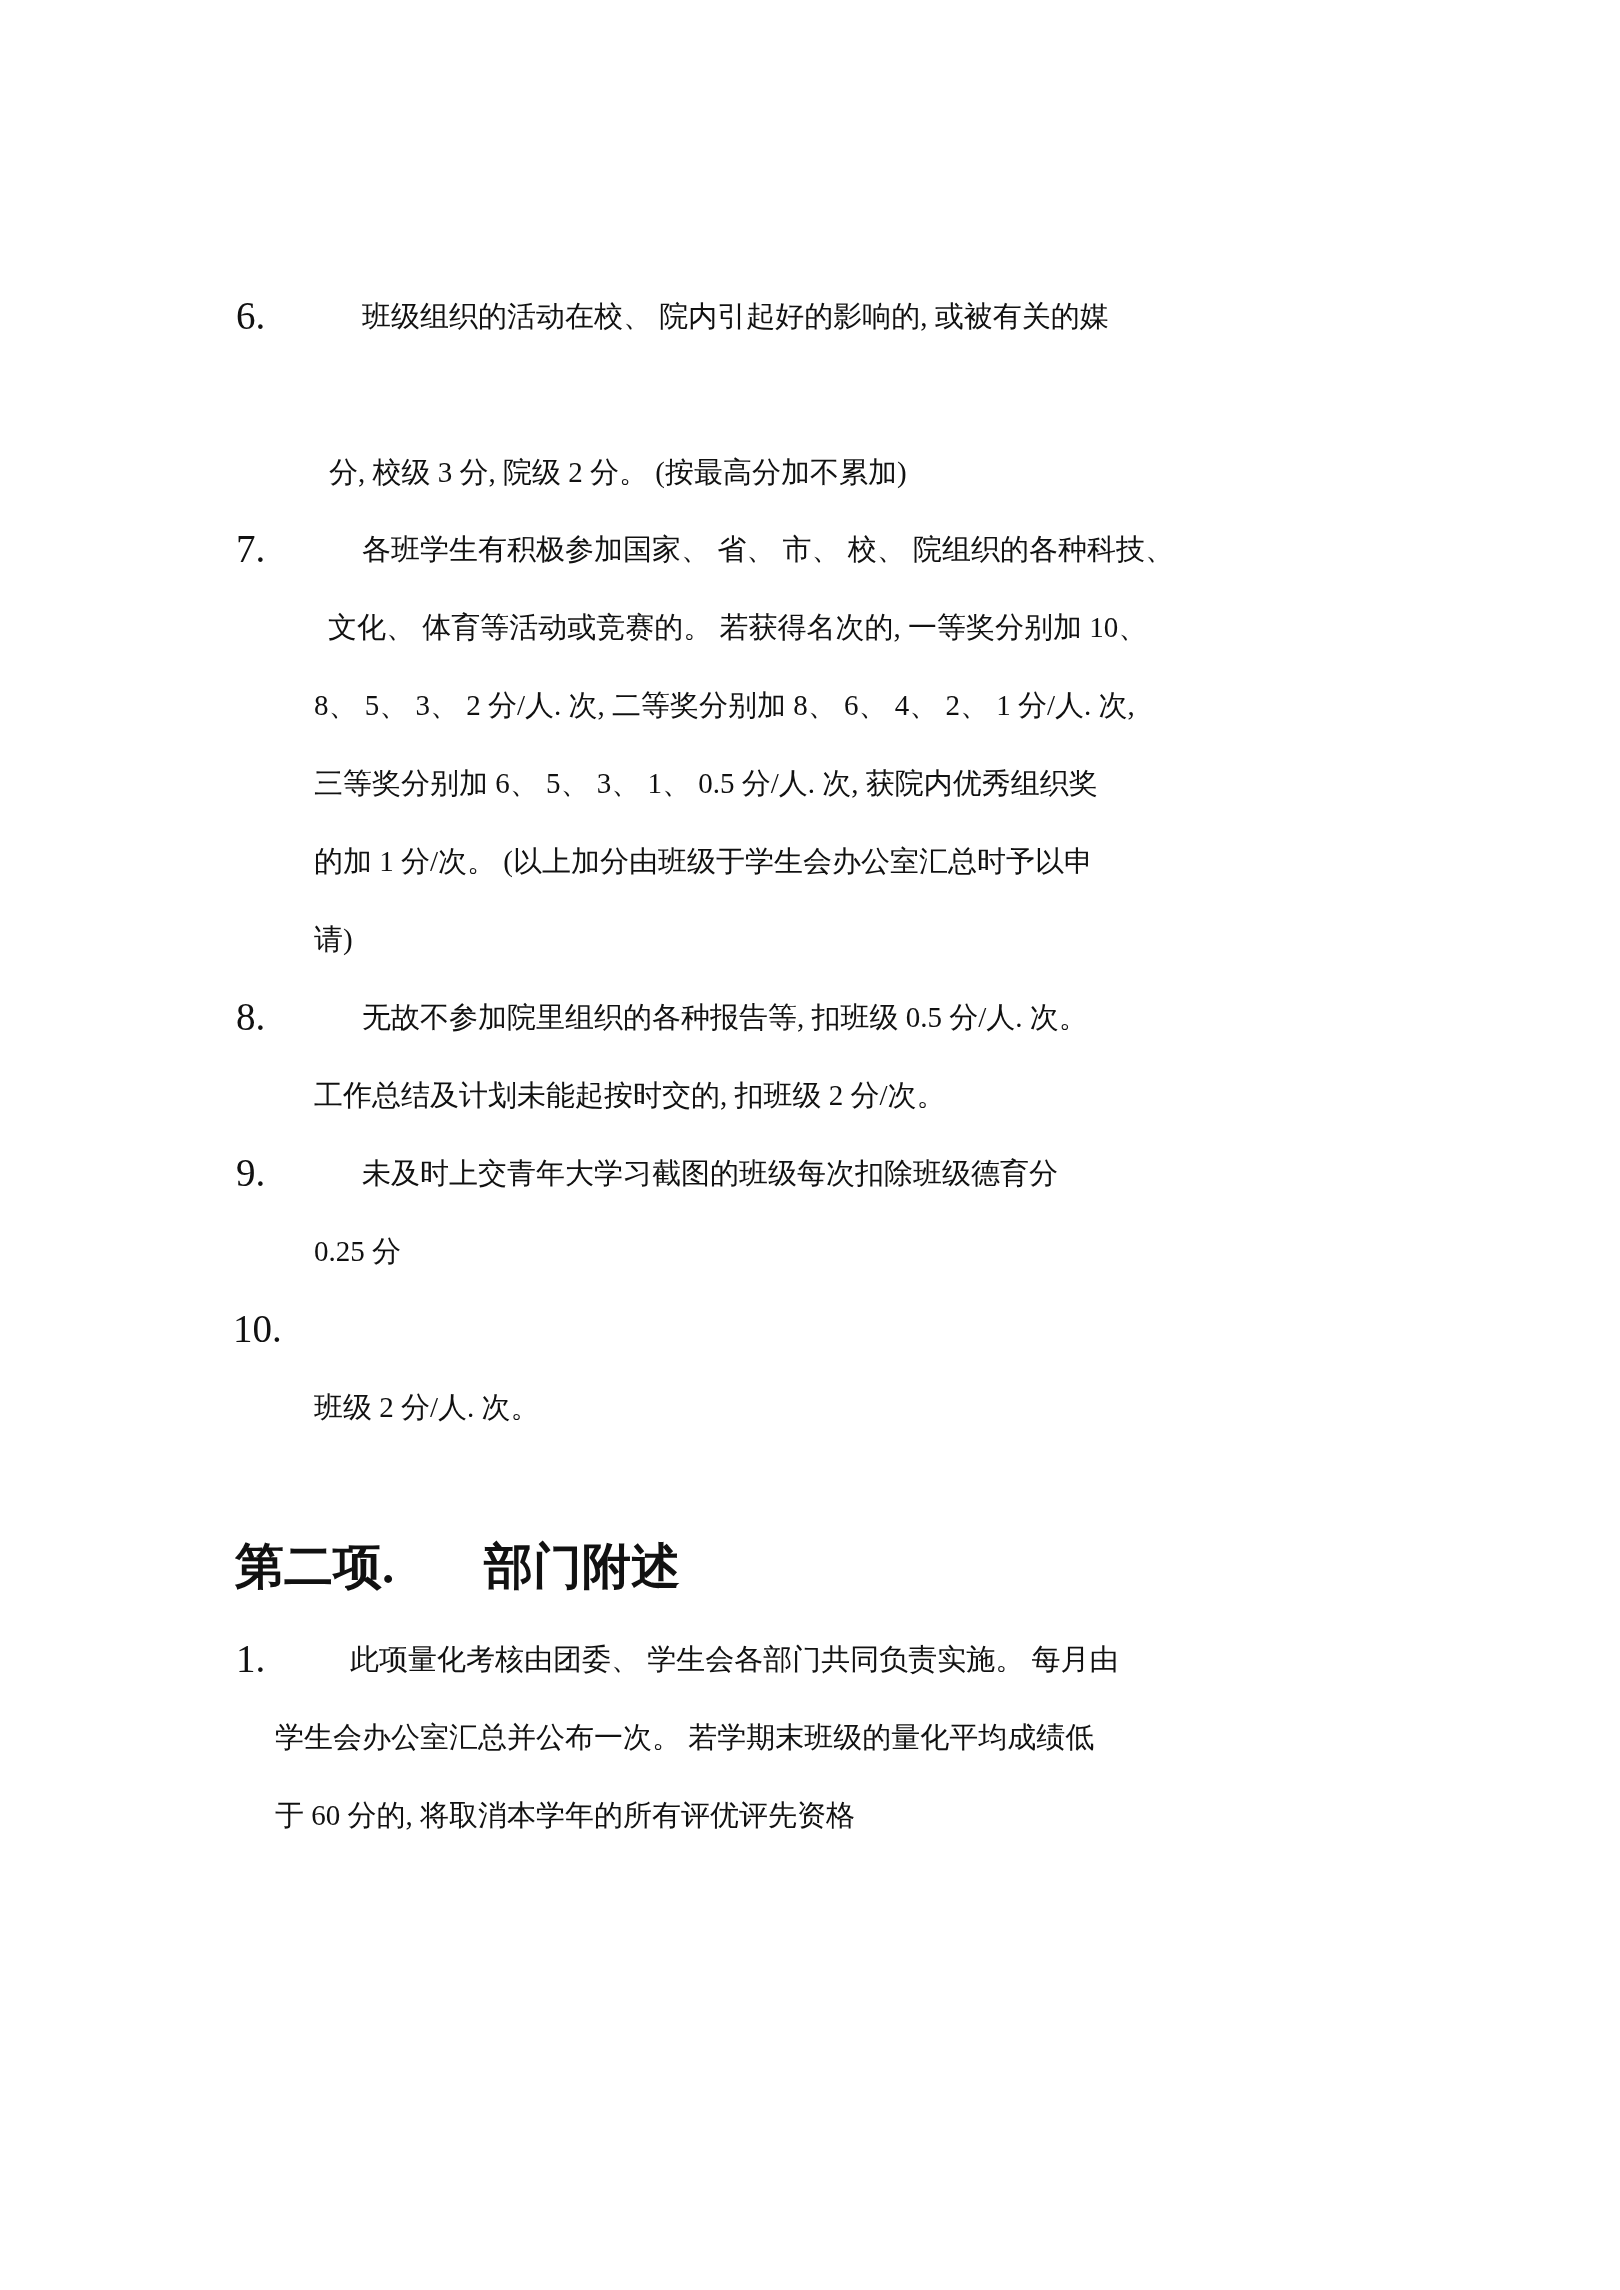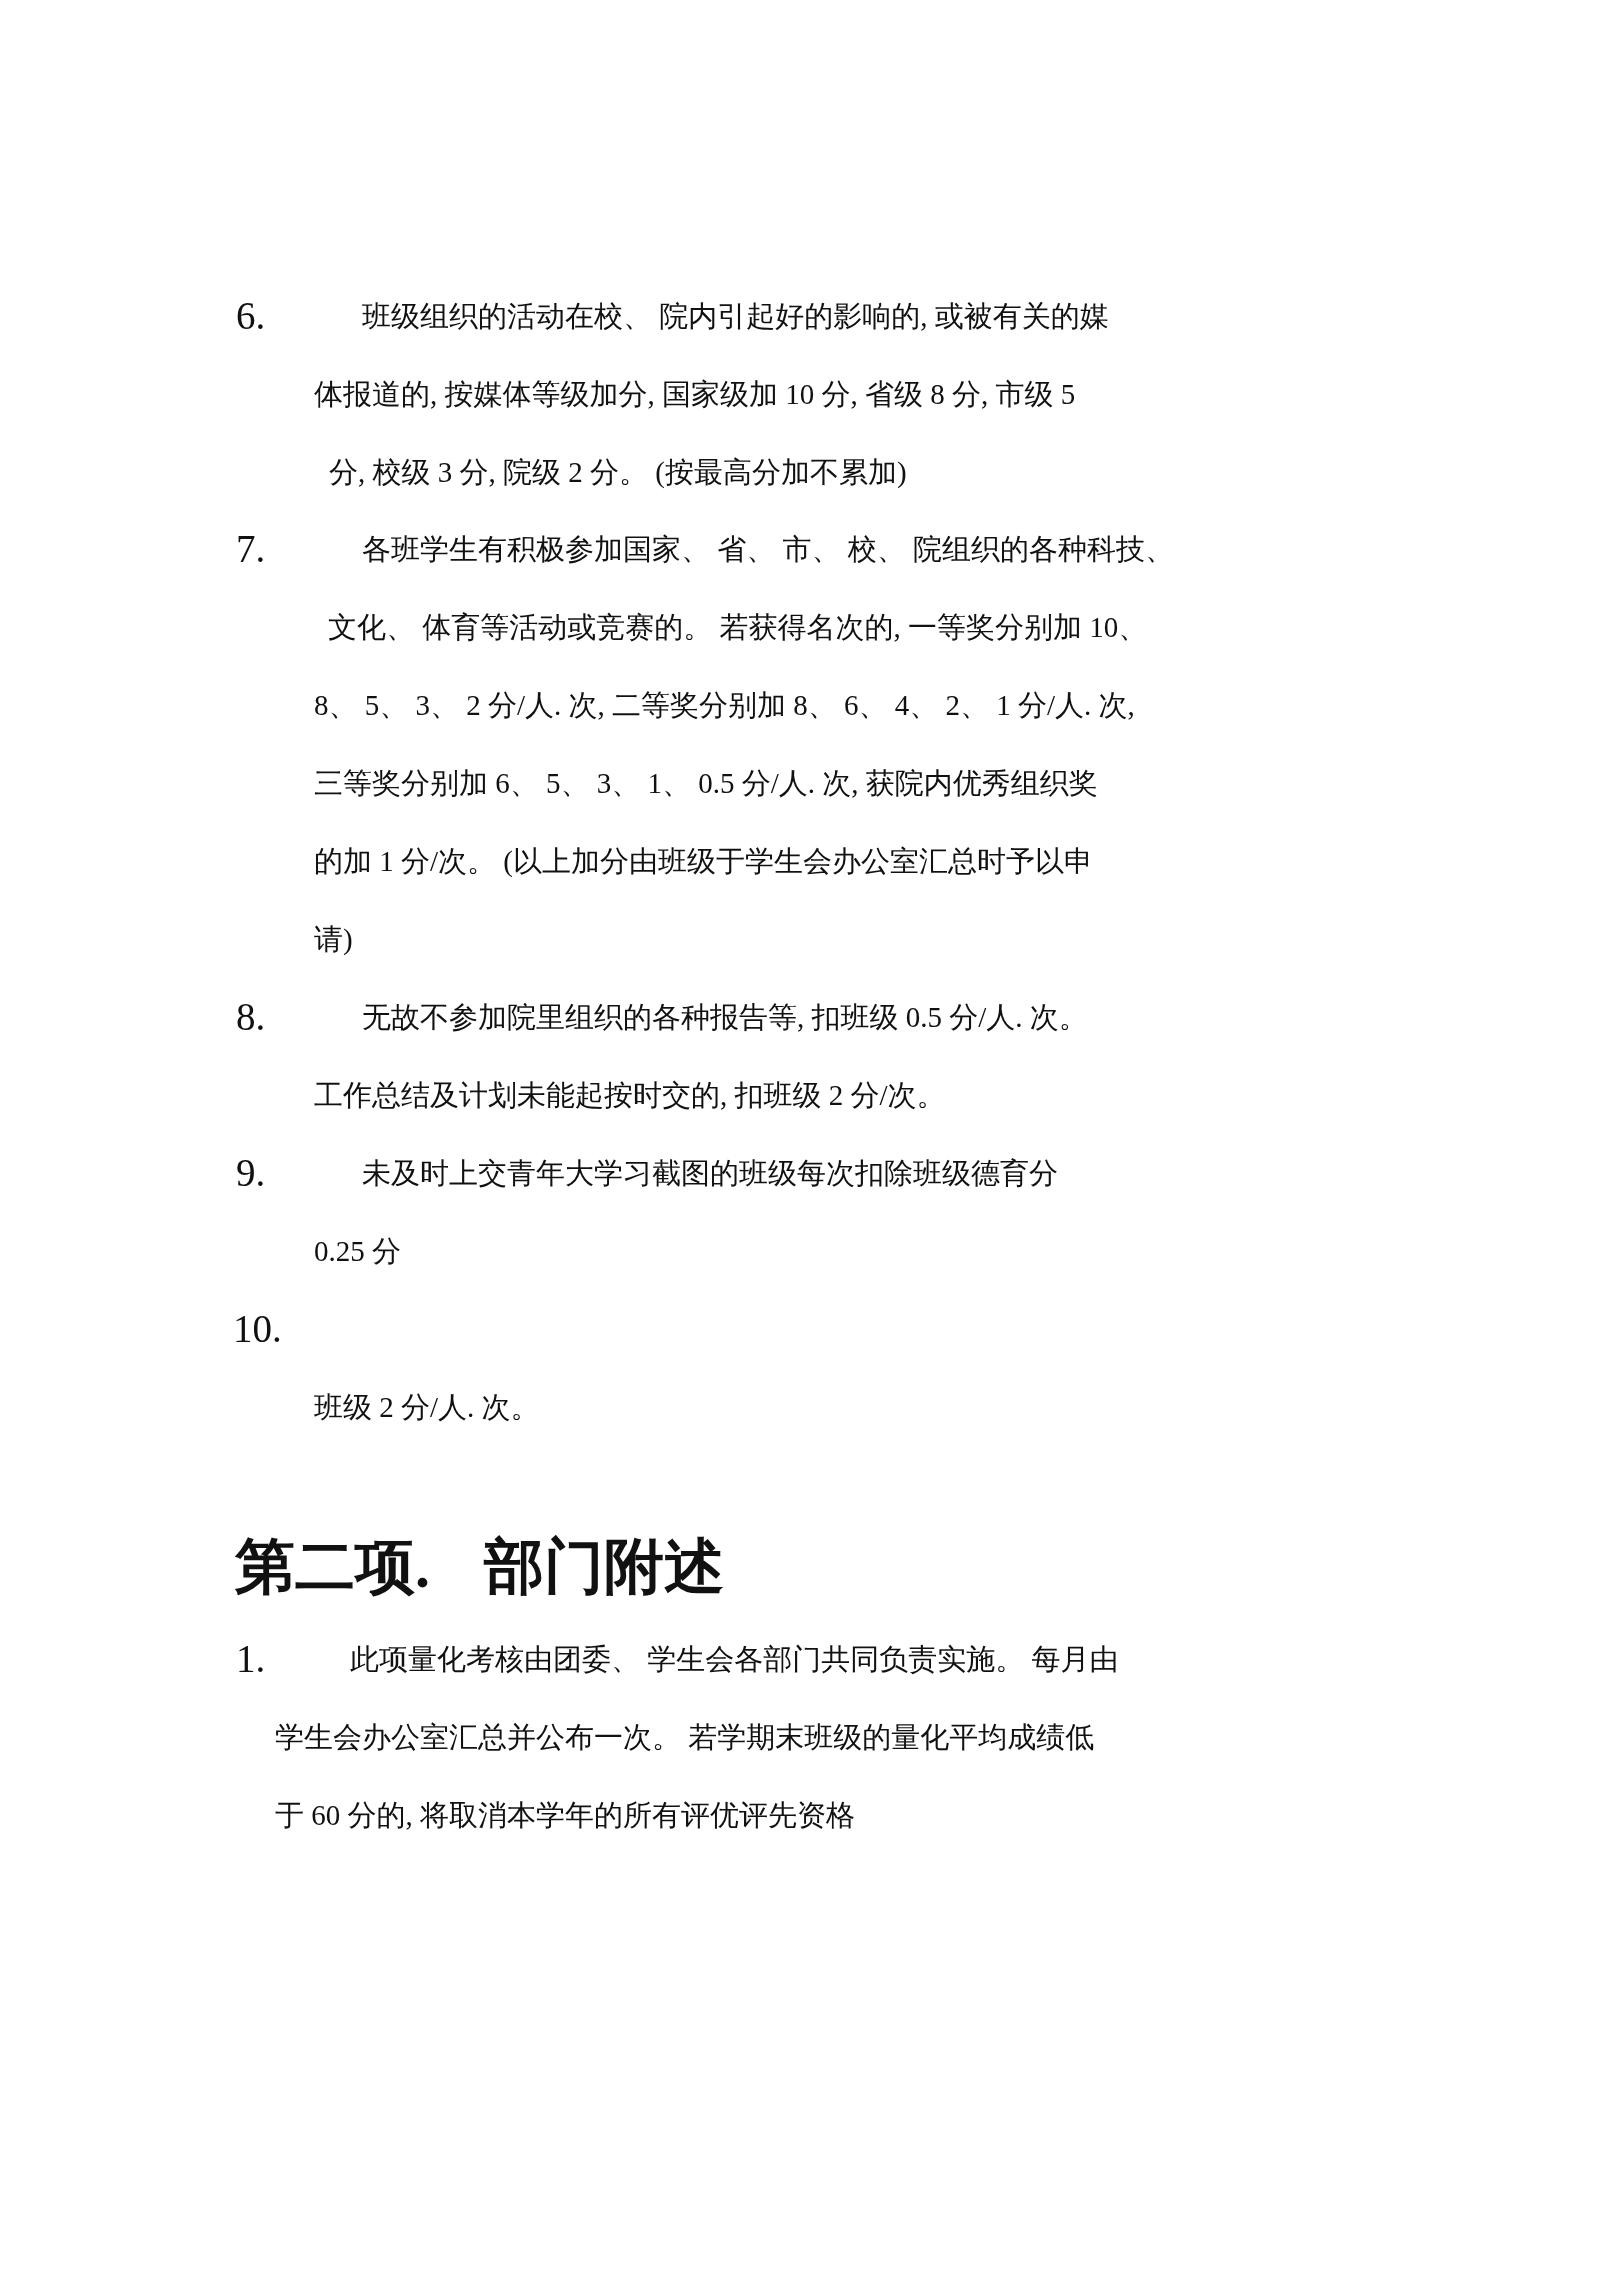--- a/index.html
+++ b/index.html
@@ -25,33 +25,32 @@
   }
   .num {
     position: absolute;
     white-space: pre;
     font-size: 39px;
     line-height: 78px;
   }
   .heading-part {
     position: absolute;
     white-space: pre;
-    font-size: 60px;
+    font-size: 49px;
     line-height: 78px;
     font-weight: bold;
   }
 </style>
 </head>
 <body>
 
 <div class="page">
 
   <div class="num" style="top:277px;left:236px">6.</div>
   <div class="ln" style="top:277px;left:362px">班级组织的活动在校、 院内引起好的影响的, 或被有关的媒</div>
-  <div class="ln" style="top:355px;left:314px">体报道的, 按媒体等级加分, 国家级加 10 分, 省级 8 分, 市级 5</div>
   <div class="ln" style="top:433px;left:329px">分, 校级 3 分, 院级 2 分。 (按最高分加不累加)</div>
 
   <div class="num" style="top:510px;left:236px">7.</div>
   <div class="ln" style="top:510px;left:362px">各班学生有积极参加国家、 省、 市、 校、 院组织的各种科技、</div>
   <div class="ln" style="top:588px;left:328px">文化、 体育等活动或竞赛的。 若获得名次的, 一等奖分别加 10、</div>
   <div class="ln" style="top:666px;left:314px">8、 5、 3、 2 分/人. 次, 二等奖分别加 8、 6、 4、 2、 1 分/人. 次,</div>
   <div class="ln" style="top:744px;left:314px">三等奖分别加 6、 5、 3、 1、 0.5 分/人. 次, 获院内优秀组织奖</div>
   <div class="ln" style="top:822px;left:314px">的加 1 分/次。 (以上加分由班级于学生会办公室汇总时予以申</div>
   <div class="ln" style="top:900px;left:314px">请)</div>
 

